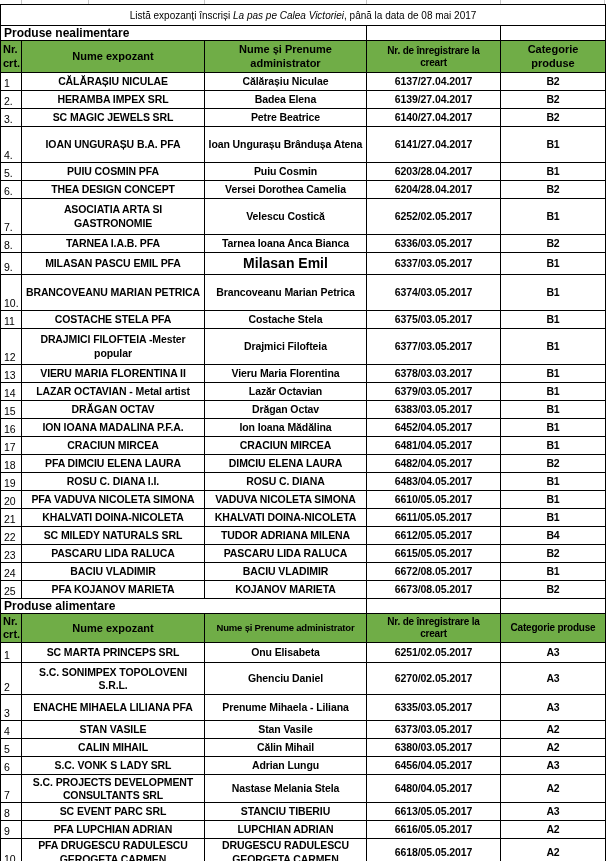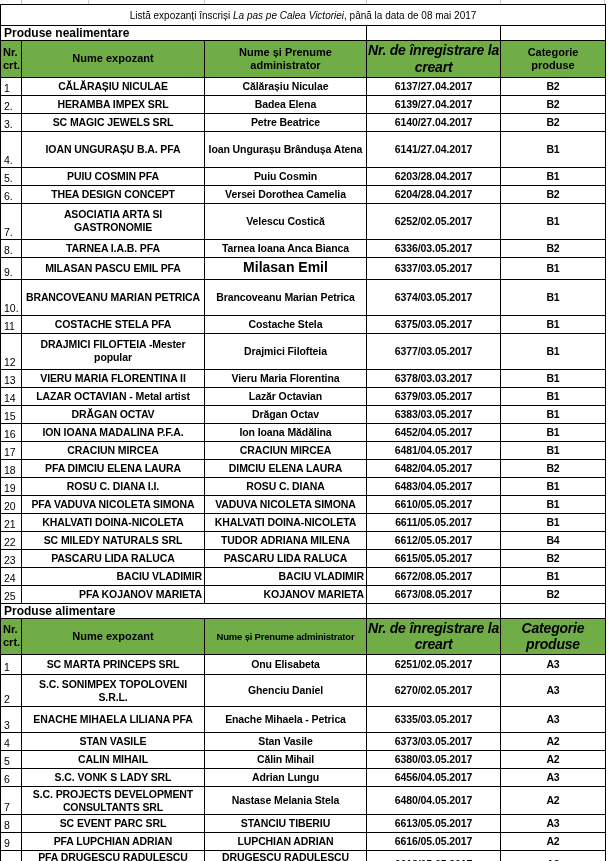--- a/index.html
+++ b/index.html
@@ -21,32 +21,32 @@
   .title-cell i{font-style:italic;}
   .section-label{
     font-weight:700;font-size:12px;text-align:left;padding-left:3px;white-space:nowrap;
   }
   th{
     background:var(--green,#70AD47);
     font-size:11px;font-weight:700;text-align:center;
     white-space:pre-line;line-height:1.2;padding:1px 1px;
   }
   th.nrh{text-align:left;padding-left:2px;}
-  th.th-fit{font-size:14px;letter-spacing:-0.2px;font-style:italic;}
+  th.th-fit{font-size:10px;letter-spacing:-0.2px;}
   th.th-fit-sm{font-size:9.5px;letter-spacing:-0.2px;}
   td.nr{
     font-size:10.5px;font-weight:400;text-align:left;vertical-align:bottom;
     padding-left:3px;padding-bottom:1px;white-space:nowrap;
   }
   td.data{
     font-size:10.5px;font-weight:700;text-align:center;line-height:1.25;
     letter-spacing:-0.1px;
   }
   td.data.nw{white-space:nowrap;}
-  td.data.left{text-align:right;}
+  td.data.left{text-align:center;}
   td.data.big{font-size:14px;letter-spacing:0;}
   td.empty-cell{background:#fff;}
 </style>
 </head>
 <body>
 
 <div class="strip">
   <div class="v" style="left:21px"></div>
   <div class="v" style="left:88px"></div>
   <div class="v" style="left:204px"></div>
@@ -286,21 +286,21 @@
       <tr style="height: 32px;">
         <td class="nr">2</td>
         <td class="data">S.C. SONIMPEX TOPOLOVENI S.R.L.</td>
         <td class="data">Ghenciu Daniel</td>
         <td class="data nw">6270/02.05.2017</td>
         <td class="data nw">A3</td>
       </tr>
       <tr style="height: 26px;">
         <td class="nr">3</td>
         <td class="data">ENACHE MIHAELA LILIANA  PFA</td>
-        <td class="data">Enache Mihaela - Petrica</td>
+        <td class="data">Prenume Mihaela - Liliana</td>
         <td class="data nw">6335/03.05.2017</td>
         <td class="data nw">A3</td>
       </tr>
       <tr style="height: 18px;">
         <td class="nr">4</td>
         <td class="data nw">STAN VASILE</td>
         <td class="data nw">Stan Vasile</td>
         <td class="data nw">6373/03.05.2017</td>
         <td class="data nw">A2</td>
       </tr>

